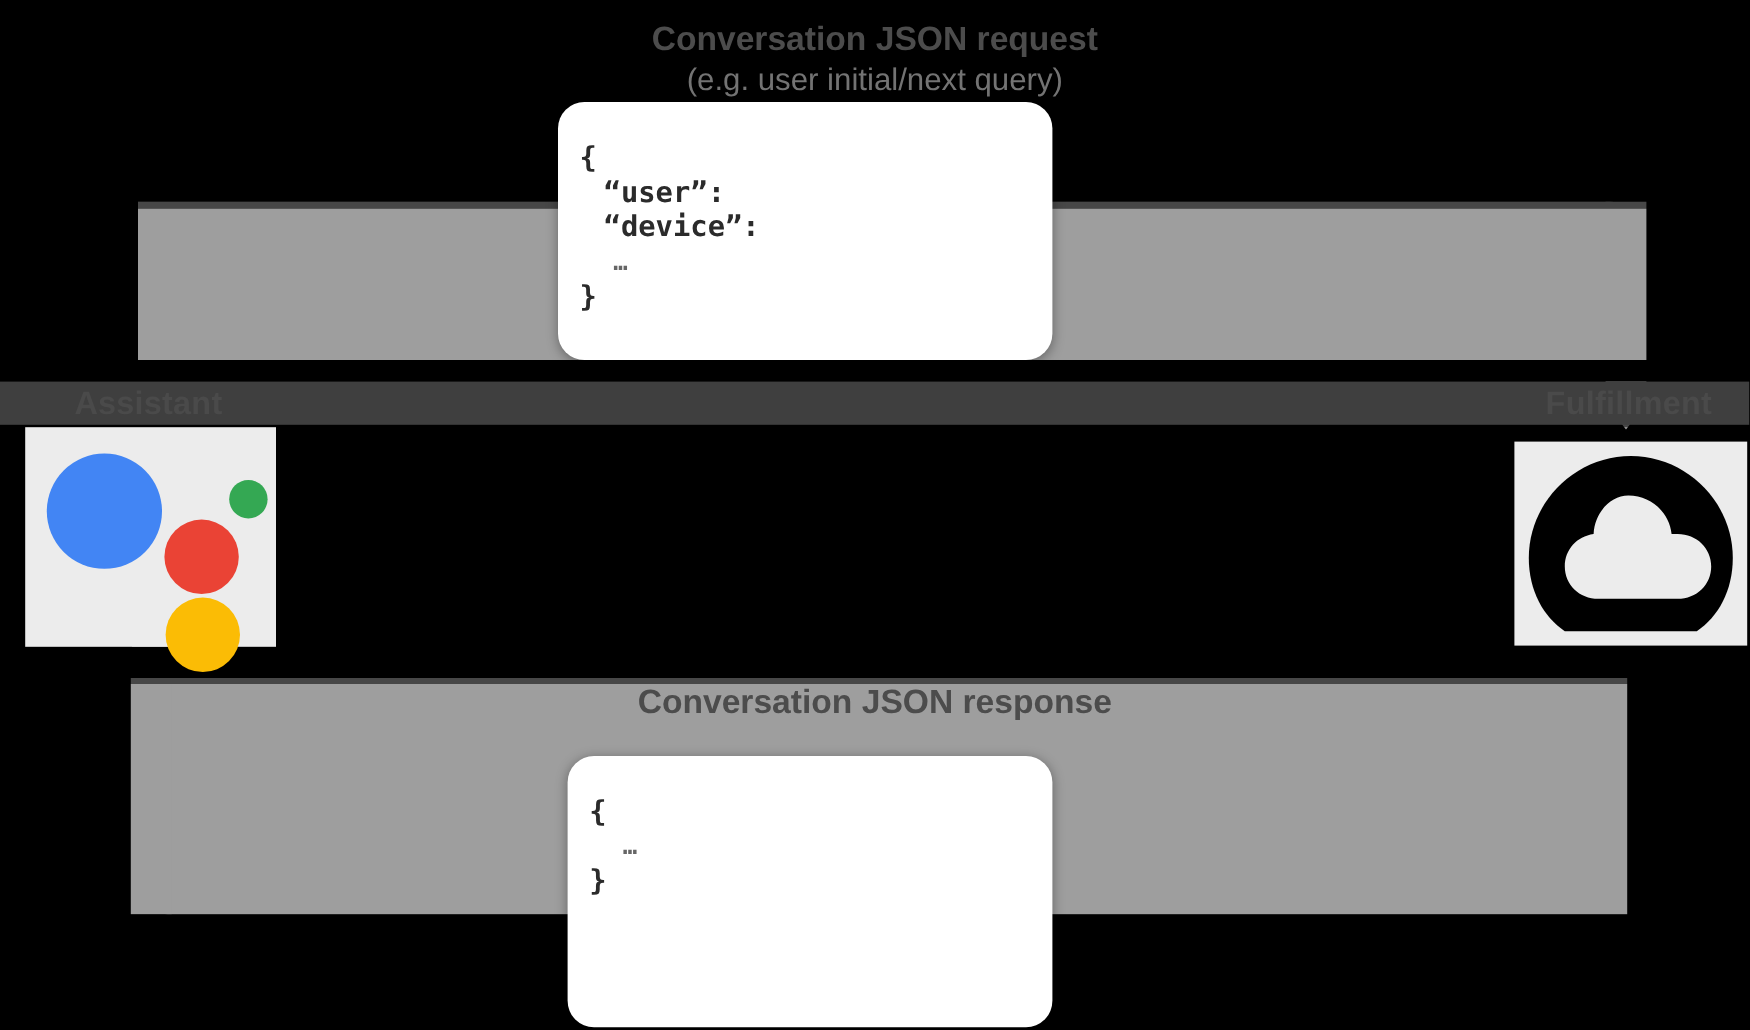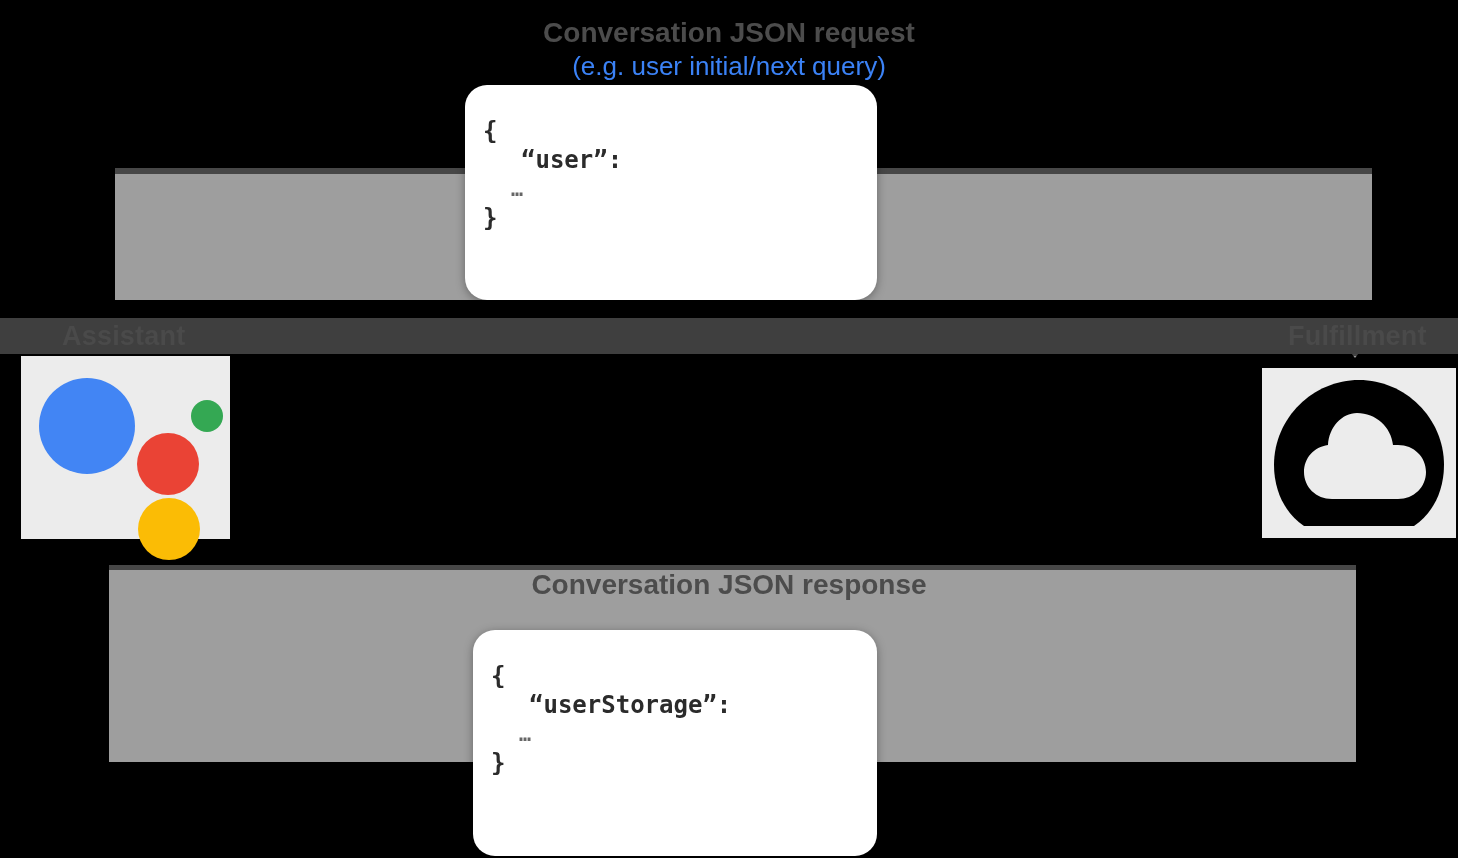--- a/index.html
+++ b/index.html
@@ -88,41 +88,41 @@
     text-align:center;
     width:100%;
     left:0;
     color:#4c4c4c;
     white-space:nowrap;
   }
   .caption .line1{
     font-size:28px;font-weight:700;line-height:34px;display:block;
   }
   .caption .line2{
-    font-size:26px;font-weight:400;line-height:32px;display:block;color:#3b82f6;
+    font-size:26px;font-weight:400;line-height:32px;display:block;color:#737373;
   }
   #caption-request{ top:16px; }
   #caption-response{ top:568px; }
 
   
   .json-card{
     position:absolute;
     background:#ffffff;
     border-radius:22px;
     box-shadow:0 2px 10px rgba(0,0,0,.35);
     font-family:"DejaVu Sans Mono","Liberation Mono",monospace;
     font-size:24px;
     font-weight:700;
     color:#2b2b2b;
     line-height:29px;
     padding:32px 0 30px 0;
     box-sizing:border-box;
   }
   .json-card .ln{ display:block; white-space:pre; padding-left:18px;}
-  .json-card .ind{ padding-left:56px;}
+  .json-card .ind{ padding-left:38px;}
   .json-card .ell{ padding-left:46px; color:#666; font-size:20px; letter-spacing:2px;}
   #card-request { left:465px; top:85px;  width:412px; height:215px;}
   #card-response{ left:473px; top:630px; width:404px; height:226px;}
 </style>
 </head>
 <body>
 
 <div id="stage">
 
   <div class="arrow-band" id="req-h"></div>
@@ -166,24 +166,24 @@
     <span class="line2">(e.g. user initial/next query)</span>
   </div>
 
   <div class="caption" id="caption-response">
     <span class="line1">Conversation JSON response</span>
   </div>
 
   <div class="json-card" id="card-request">
     <span class="ln">{</span>
     <span class="ln ind">“user”:</span>
+    <span class="ln ind">“device”:</span>
     <span class="ln ell">…</span>
     <span class="ln">}</span>
   </div>
 
   <div class="json-card" id="card-response">
     <span class="ln">{</span>
-    <span class="ln ind">“userStorage”:</span>
     <span class="ln ell">…</span>
     <span class="ln">}</span>
   </div>
 
 </div>
 
 </body></html>

